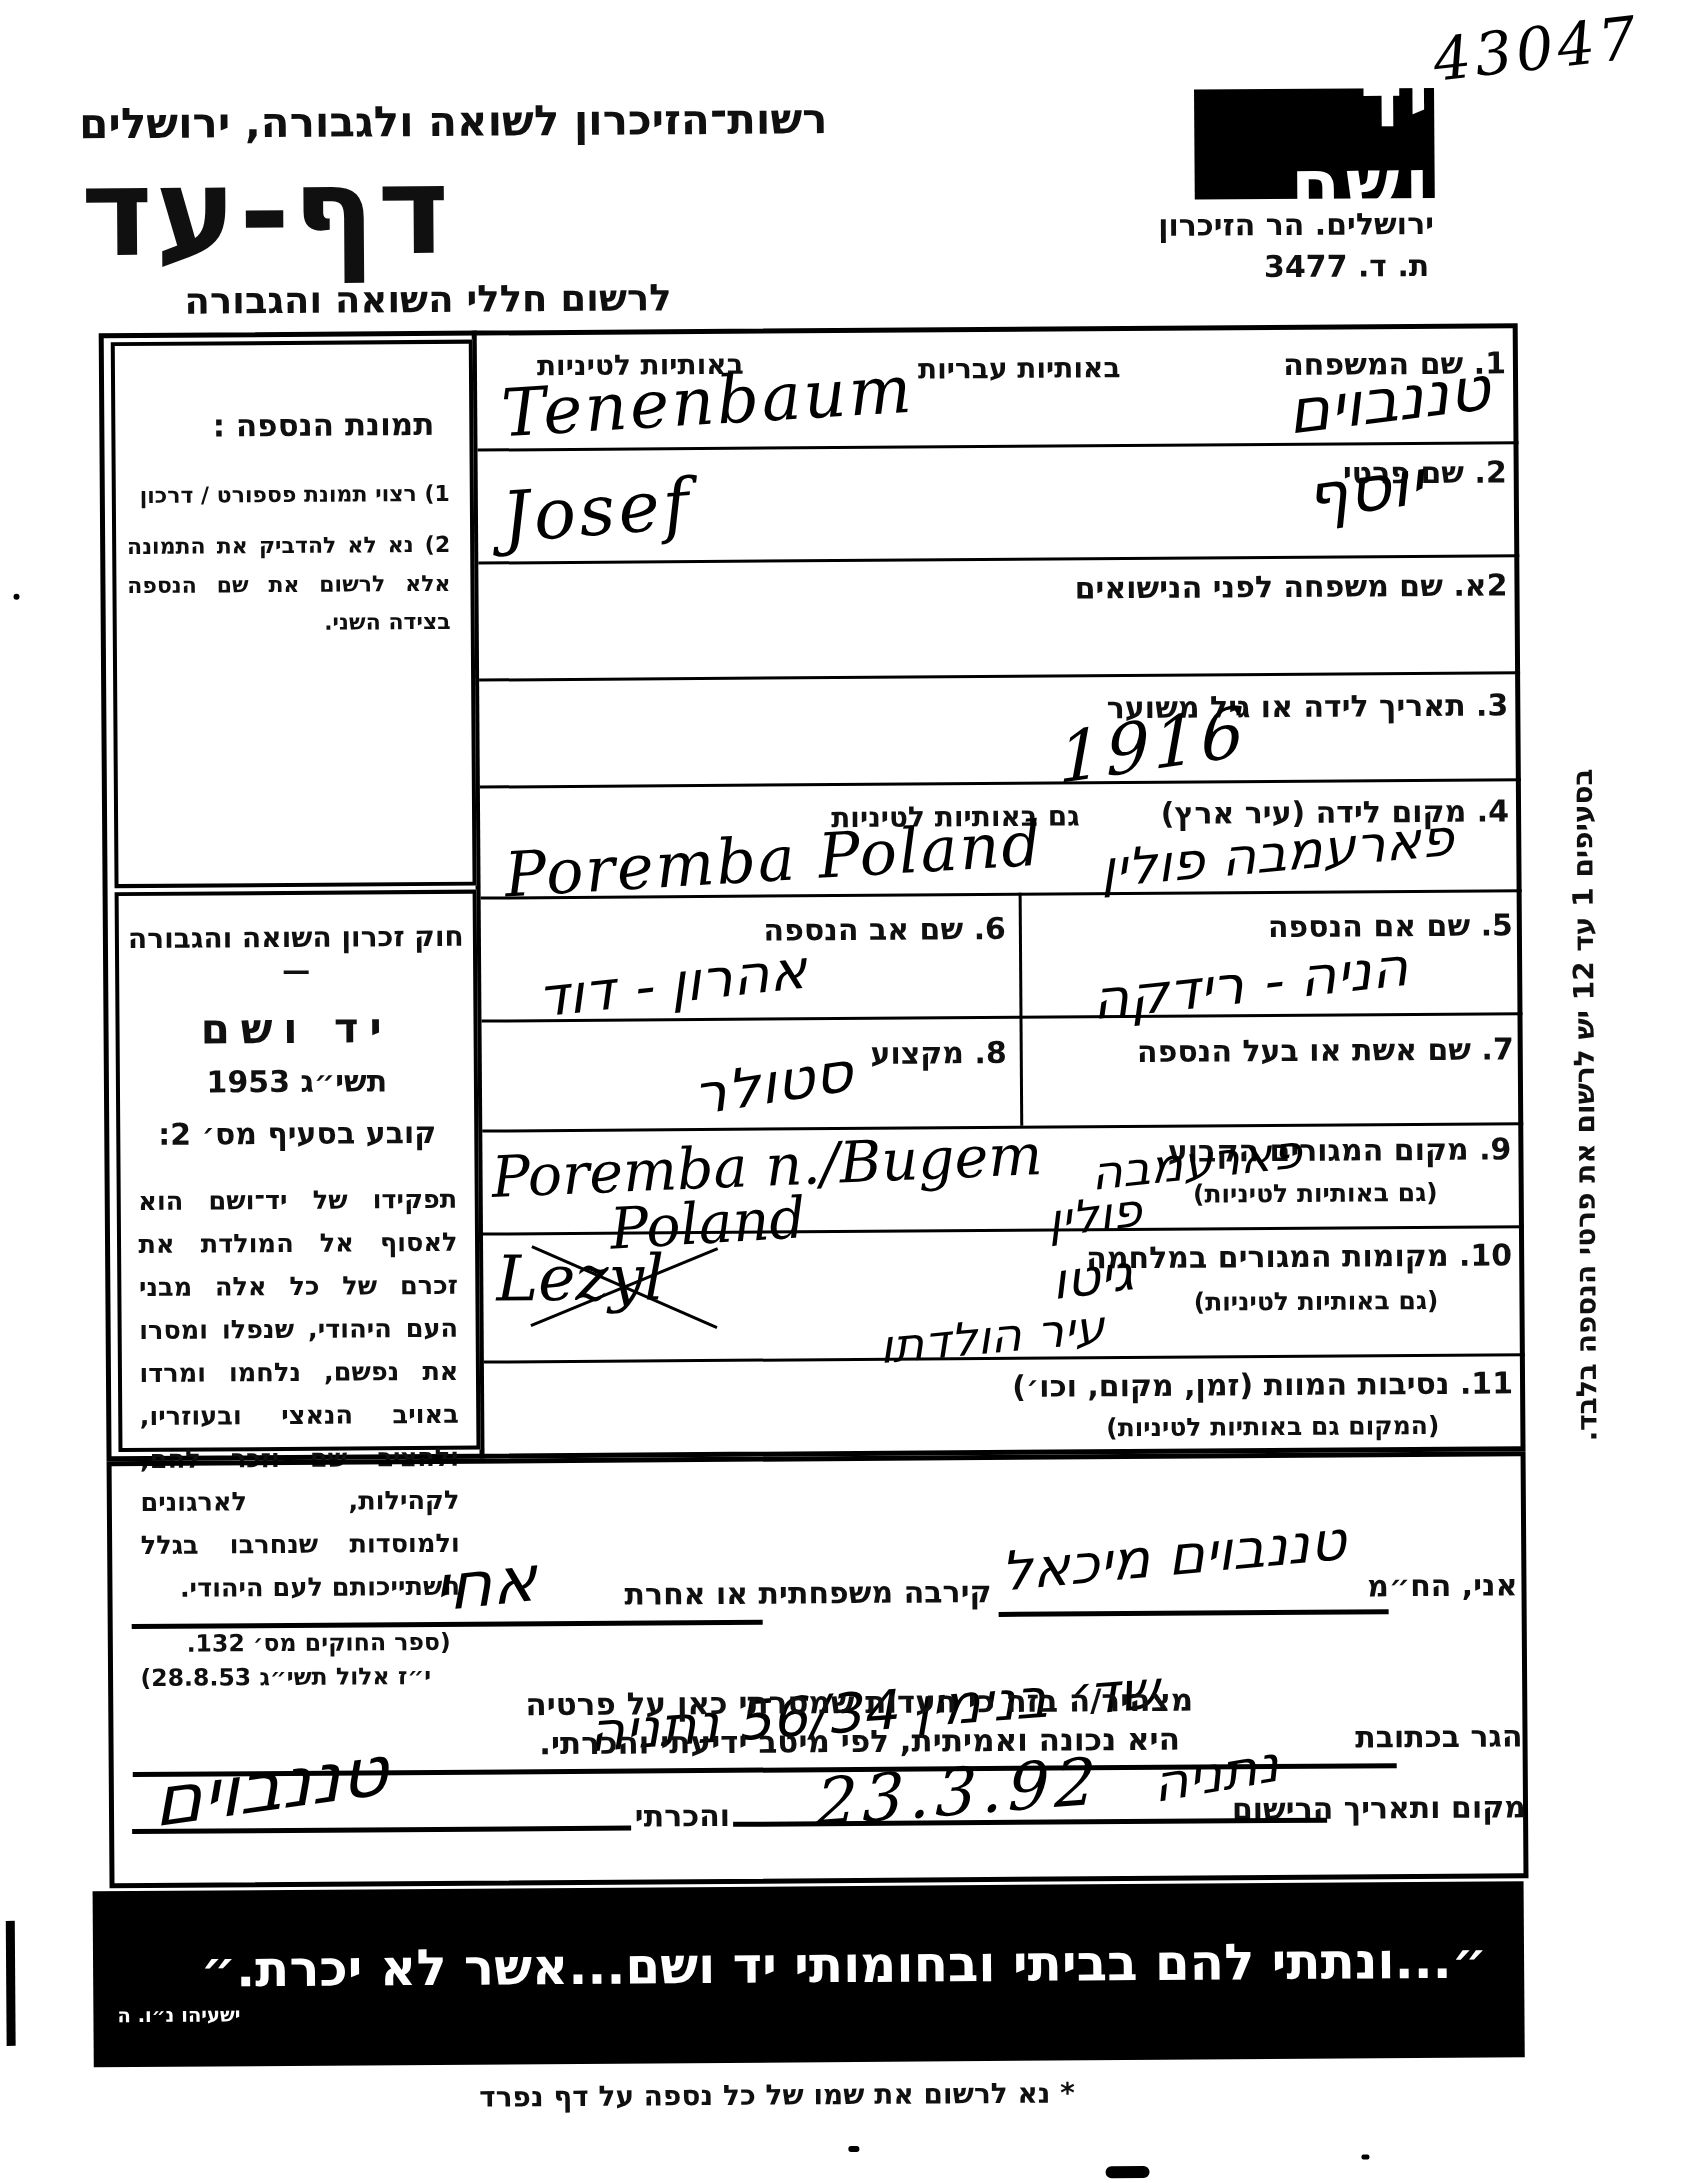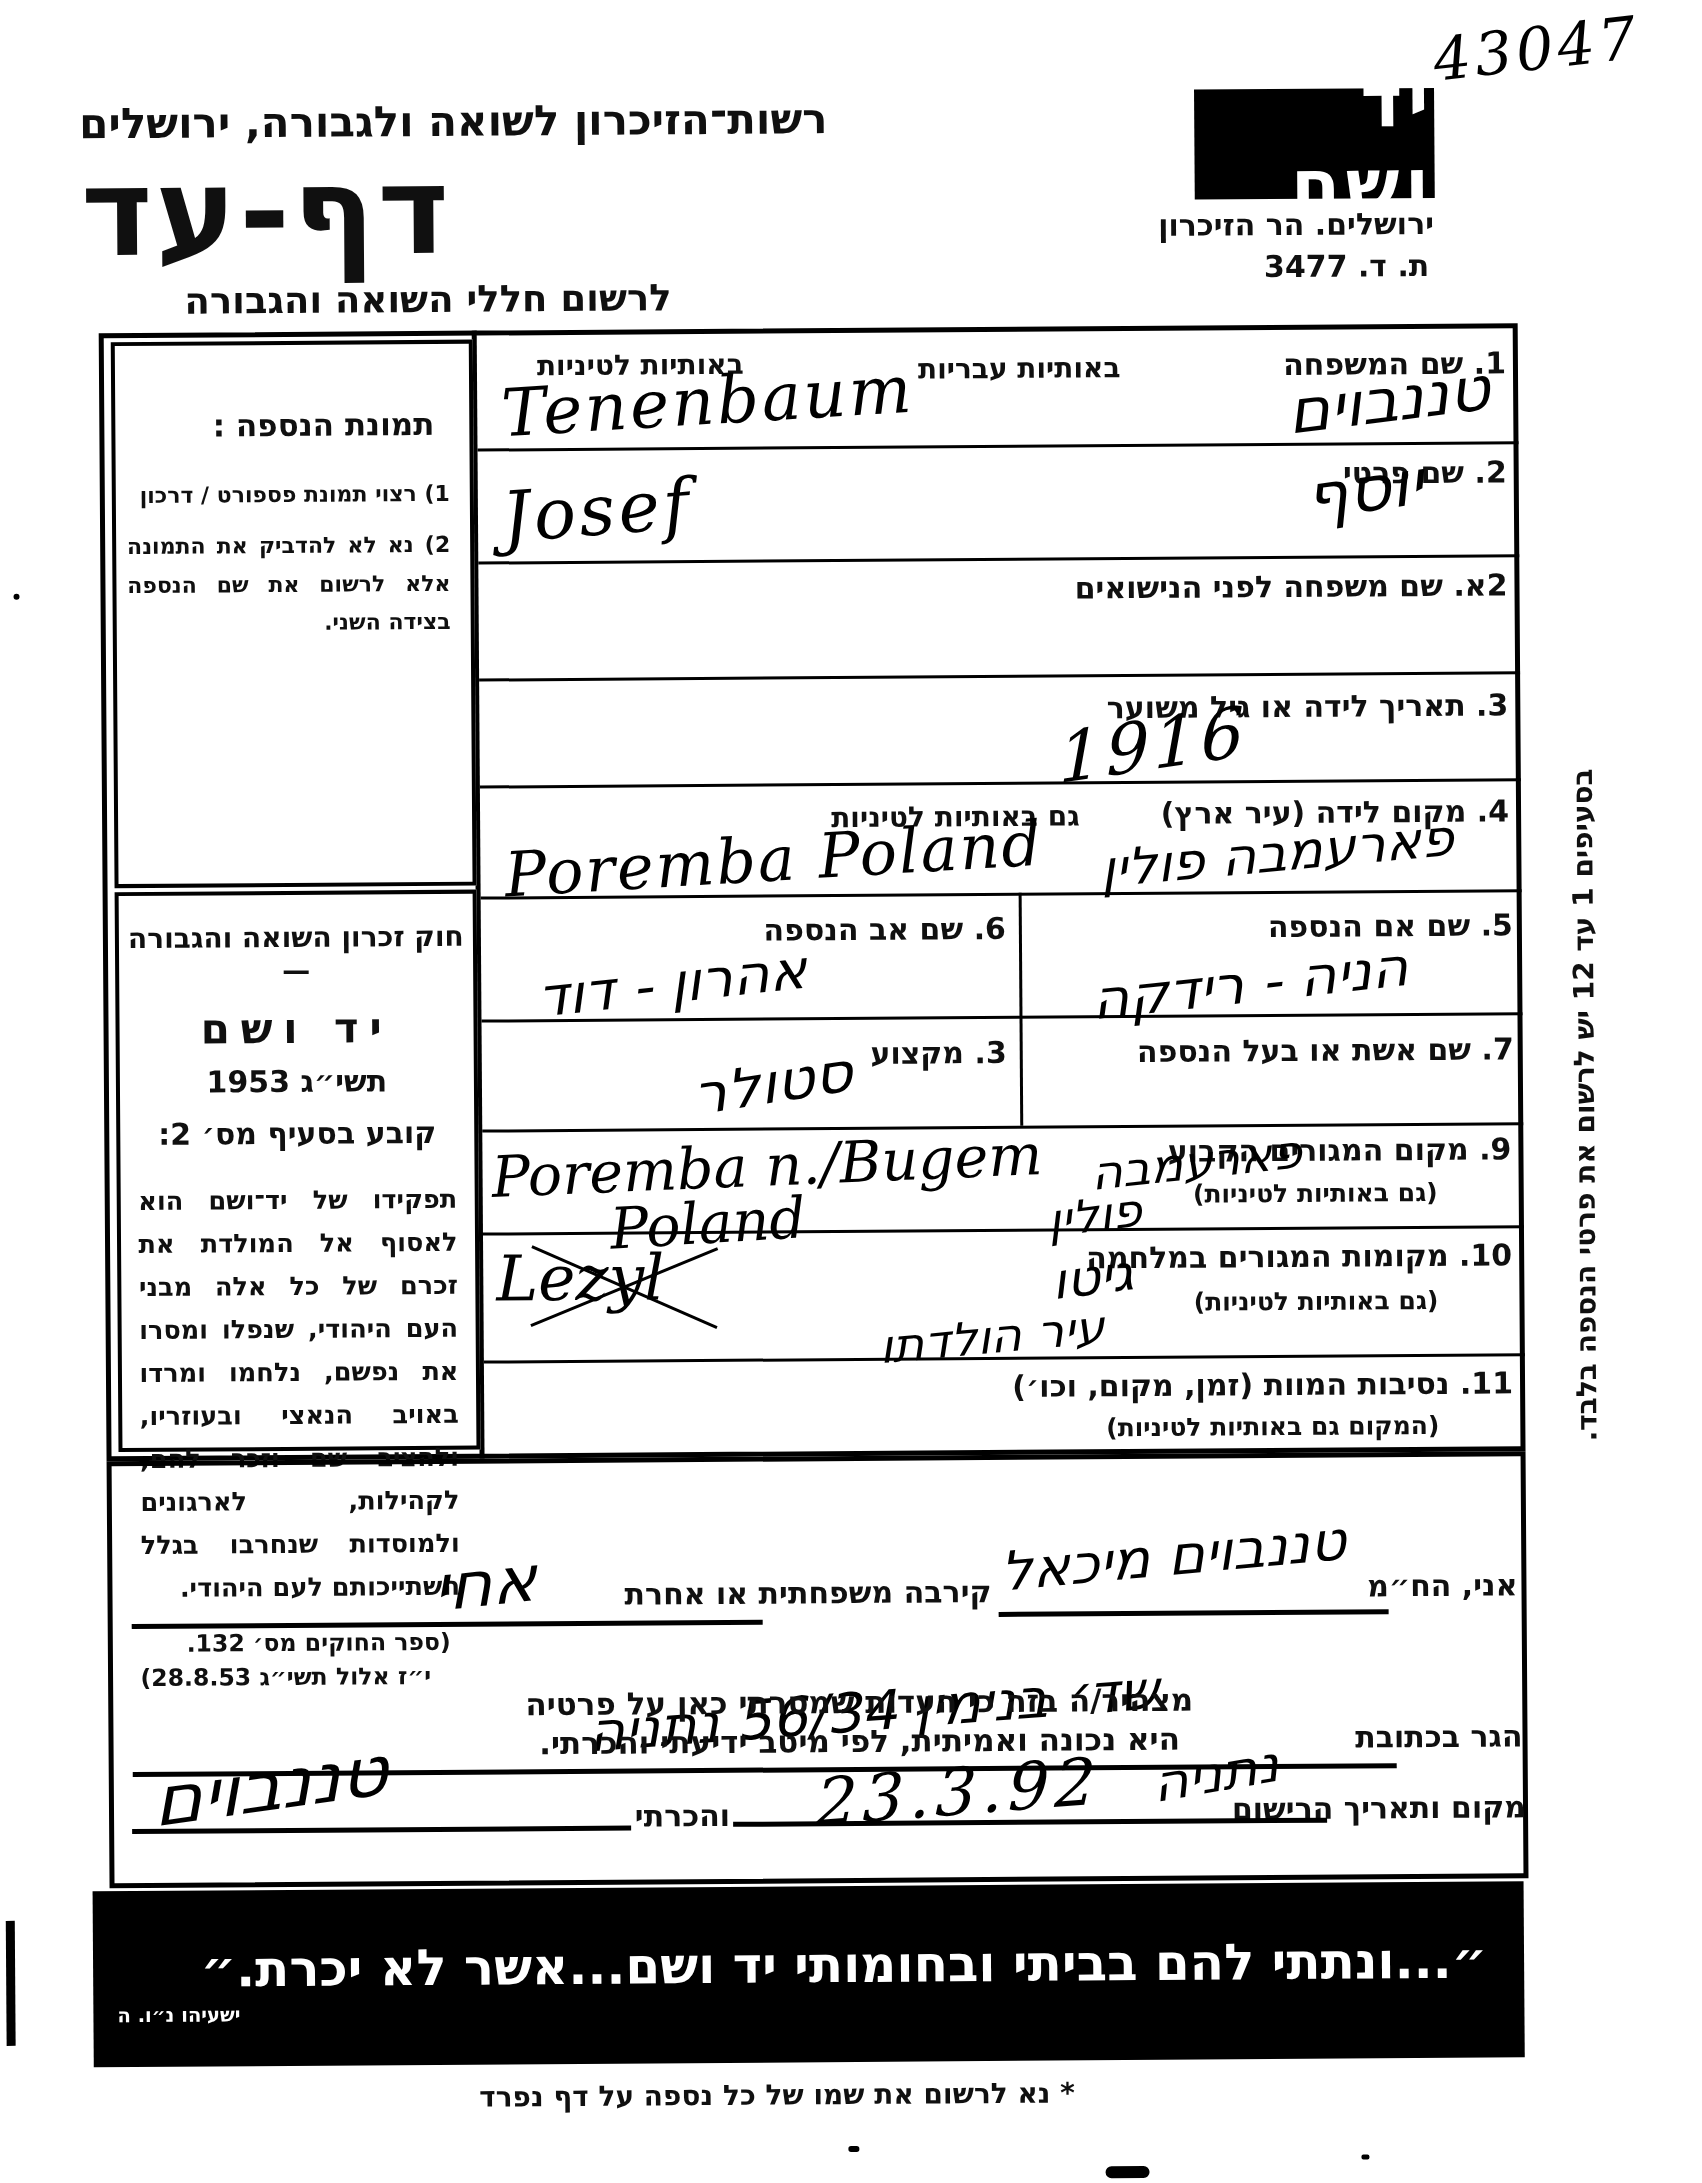--- a/index.html
+++ b/index.html
@@ -94,21 +94,21 @@
   <div class="lbl" style="left:833px;top:801px;font-size:28px;">גם באותיות לטיניות</div>
   <div class="hw he" style="left:1109px;top:826px;font-size:52px;transform:skewX(-14deg) rotate(-5deg);">פארעמבה פולין</div>
   <div class="hw hwl" style="left:506px;top:822px;font-size:62px;letter-spacing:2px;transform:rotate(-3deg);">Poremba Poland</div>
 
   <div class="lbl" style="right:188px;top:912px;font-size:30px;">5. שם אם הנספה</div>
   <div class="hw he" style="left:1100px;top:954px;font-size:55px;transform:skewX(-14deg) rotate(-6deg);">הניה - רידקה</div>
   <div class="lbl" style="right:695px;top:912px;font-size:30px;">6. שם  אב  הנספה</div>
   <div class="hw he" style="left:545px;top:950px;font-size:55px;transform:skewX(-14deg) rotate(-6deg);">אהרון - דוד</div>
 
   <div class="lbl" style="right:188px;top:1036px;font-size:30px;">7. שם אשת או בעל הנספה</div>
-  <div class="lbl" style="right:695px;top:1036px;font-size:30px;">3. מקצוע</div>
+  <div class="lbl" style="right:695px;top:1036px;font-size:30px;">8. מקצוע</div>
   <div class="hw he" style="left:700px;top:1049px;font-size:57px;transform:skewX(-16deg) rotate(-9deg);">סטולר</div>
 
   <div class="lbl" style="right:191px;top:1136px;font-size:30px;">9. מקום המגורים הקבוע</div>
   <div class="lbl" style="right:265px;top:1182px;font-size:25px;">(גם באותיות לטיניות)</div>
   <div class="hw hwl" style="left:491px;top:1132px;font-size:57px;transform:rotate(-2deg);">Poremba n./Bugem</div>
   <div class="hw hwl" style="left:609px;top:1189px;font-size:57px;transform:rotate(-3deg);">Poland</div>
   <div class="hw he" style="left:1096px;top:1137px;font-size:47px;transform:skewX(-14deg) rotate(-6deg);">פארעמבה</div>
   <div class="hw he" style="left:1051px;top:1189px;font-size:47px;transform:skewX(-14deg) rotate(-7deg);">פולין</div>
 
   <div class="lbl" style="right:191px;top:1242px;font-size:30px;">10. מקומות המגורים במלחמה</div>

